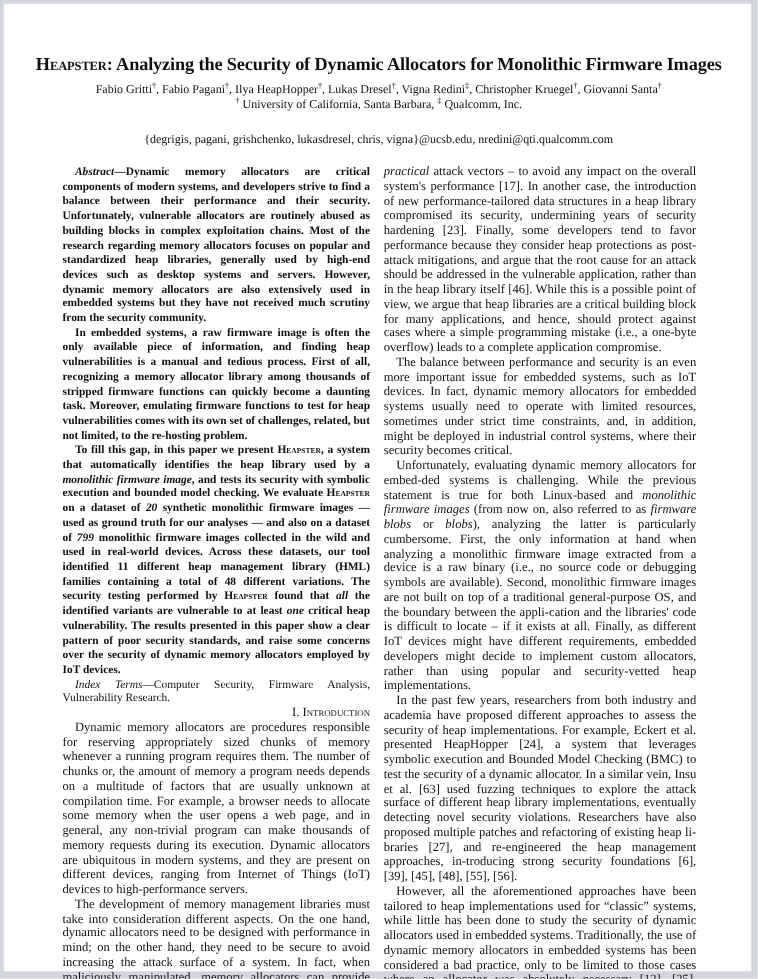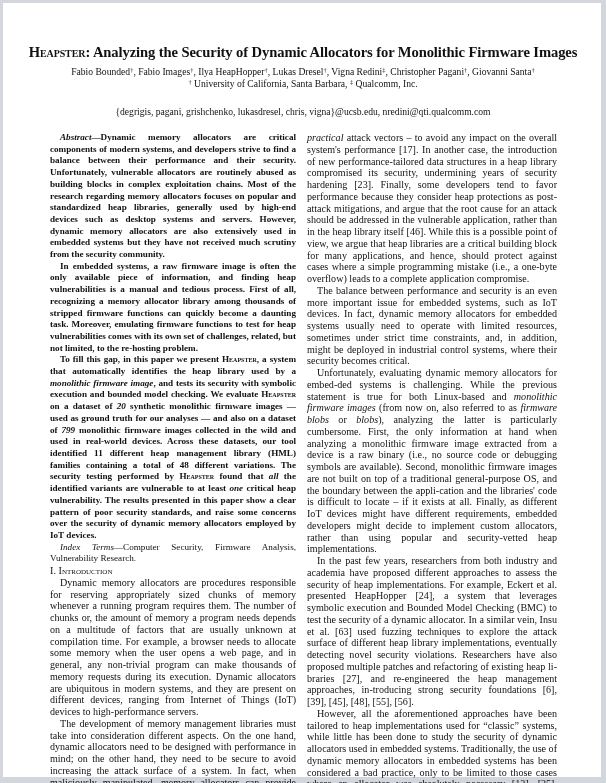--- a/index.html
+++ b/index.html
@@ -32,33 +32,33 @@
     text-align: justify; hyphens: manual;
   }
   .col.left { left: 50px; width: 246px; }
   .col.right { left: 307px; width: 250px; font-size: 10.1px; }
   .col p { margin: 0; text-indent: 10px; }
   .abstract { font-weight: bold; font-size: 9.15px; line-height: 11.7px; }
   .abstract p { text-indent: 10px; }
   .abstract i, .abstract em { }
   .index-terms { font-weight: normal; font-size: 9.15px; line-height: 11.7px; margin: 0; text-indent: 10px; text-align: justify; }
   .section-heading {
-    text-align: left; font-size: 10.2px; margin: 17px 0 5px 0; text-indent: 0 !important;
+    text-align: right; font-size: 10.2px; margin: 17px 0 5px 0; text-indent: 0 !important;
     font-variant: small-caps;
   }
   .lastline { text-align-last: justify; }
 </style>
 </head>
 <body>
 
 <div class="page"></div>
 
 <div class="title"><span class="sc">Heapster</span><span>: Analyzing the Security of Dynamic Allocators for Monolithic Firmware Images</span></div>
 
-<div class="authors" id="authors"><span>Fabio Bounded</span><sup>†</sup>, <span>Fabio Images</span><sup>†</sup>, <span>Ilya HeapHopper</span><sup>†</sup>, <span>Lukas Dresel</span><sup>†</sup>, <span>Vigna Redini</span><sup>‡</sup>, <span>Christopher Pagani</span><sup>†</sup>, <span>Giovanni Santa</span><sup>†</sup></div>
+<div class="authors" id="authors"><span>Fabio Gritti</span><sup>†</sup>, <span>Fabio Pagani</span><sup>†</sup>, <span>Ilya HeapHopper</span><sup>†</sup>, <span>Lukas Dresel</span><sup>†</sup>, <span>Vigna Redini</span><sup>‡</sup>, <span>Christopher Kruegel</span><sup>†</sup>, <span>Giovanni Santa</span><sup>†</sup></div>
 
 <div class="affil"><sup>†</sup><span> University of California, Santa Barbara, </span><sup>‡</sup><span> Qualcomm, Inc.</span></div>
 
 <div class="emails">{degrigis, pagani, grishchenko, lukasdresel, chris, vigna}@ucsb.edu, nredini@qti.qualcomm.com</div>
 
 <div class="col left">
   <div class="abstract">
     <p><i>Abstract</i><span>—Dynamic memory allocators are critical components of modern systems, and developers strive to find a balance between their performance and their security. Unfortunately, vulnerable allocators are routinely abused as building blocks in complex exploitation chains. Most of the research regarding memory allocators focuses on popular and standardized heap libraries, generally used by high-end devices such as desktop systems and servers. However, dynamic memory allocators are also extensively used in embedded systems but they have not received much scrutiny from the security community.</span></p>
     <p>In embedded systems, a raw firmware image is often the only available piece of information, and finding heap vulnerabilities is a manual and tedious process. First of all, recognizing a memory allocator library among thousands of stripped firmware functions can quickly become a daunting task. Moreover, emulating firmware functions to test for heap vulnerabilities comes with its own set of challenges, related, but not limited, to the re-hosting problem.</p>
     <p><span>To fill this gap, in this paper we present </span><span class="sc">Heapster</span><span>, a system that automatically identifies the heap library used by a </span><i>monolithic firmware image</i><span>, and tests its security with symbolic execution and bounded model checking. We evaluate </span><span class="sc">Heapster</span><span> on a dataset of </span><i>20</i><span> synthetic monolithic firmware images — used as ground truth for our analyses — and also on a dataset of </span><i>799</i><span> monolithic firmware images collected in the wild and used in real-world devices. Across these datasets, our tool identified 11 different heap management library (HML) families containing a total of 48 different variations. The security testing performed by </span><span class="sc">Heapster</span><span> found that </span><i>all</i><span> the identified variants are vulnerable to at least </span><i>one</i><span> critical heap vulnerability. The results presented in this paper show a clear pattern of poor security standards, and raise some concerns over the security of dynamic memory allocators employed by IoT devices.</span></p>

